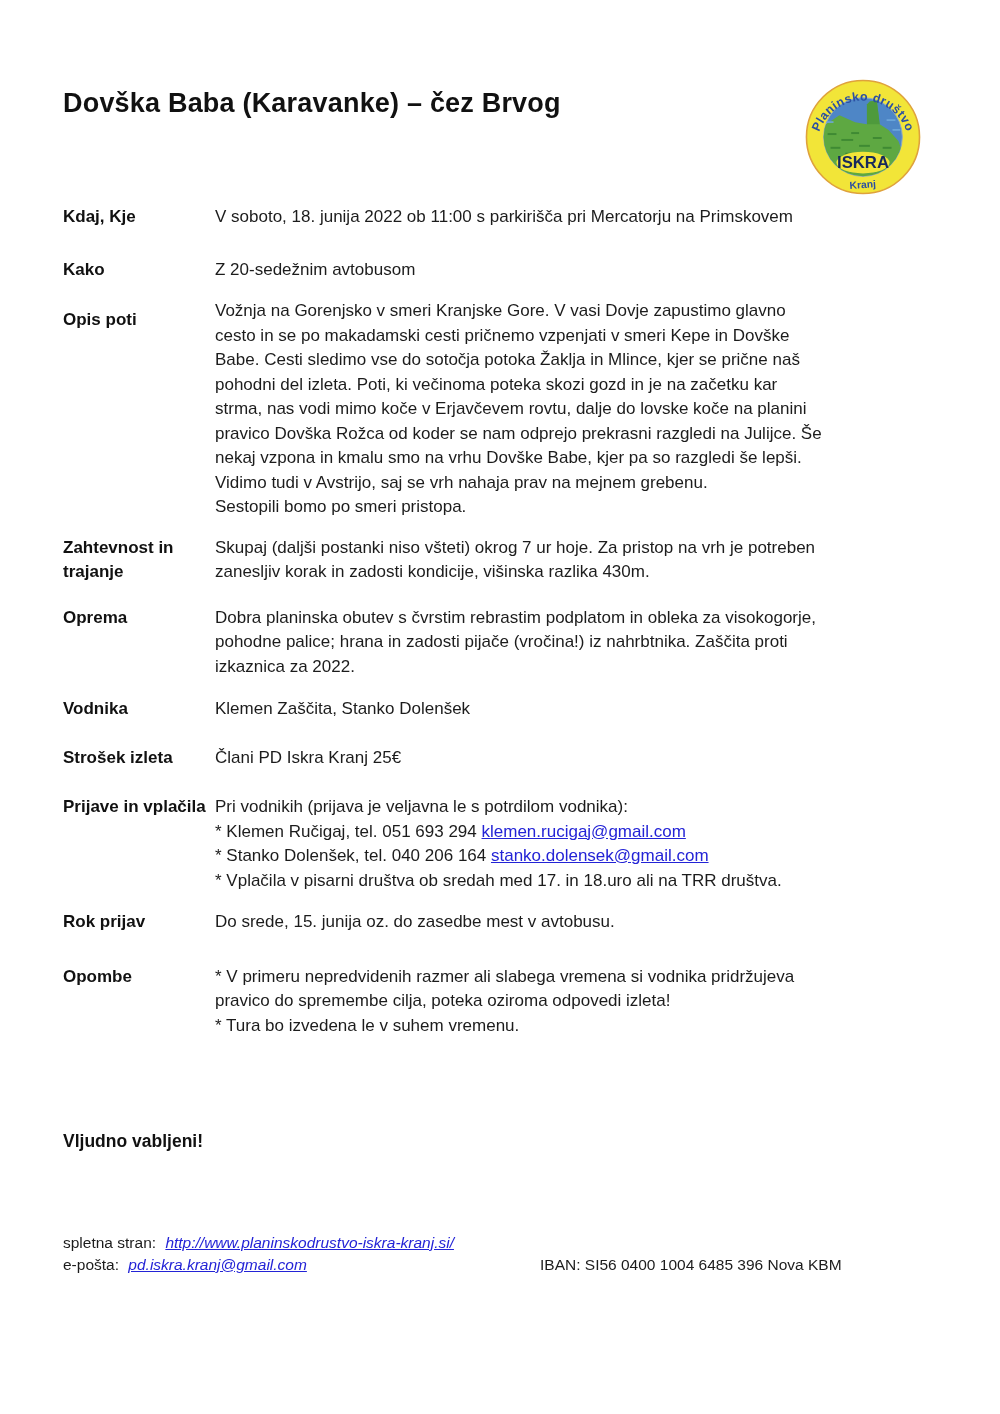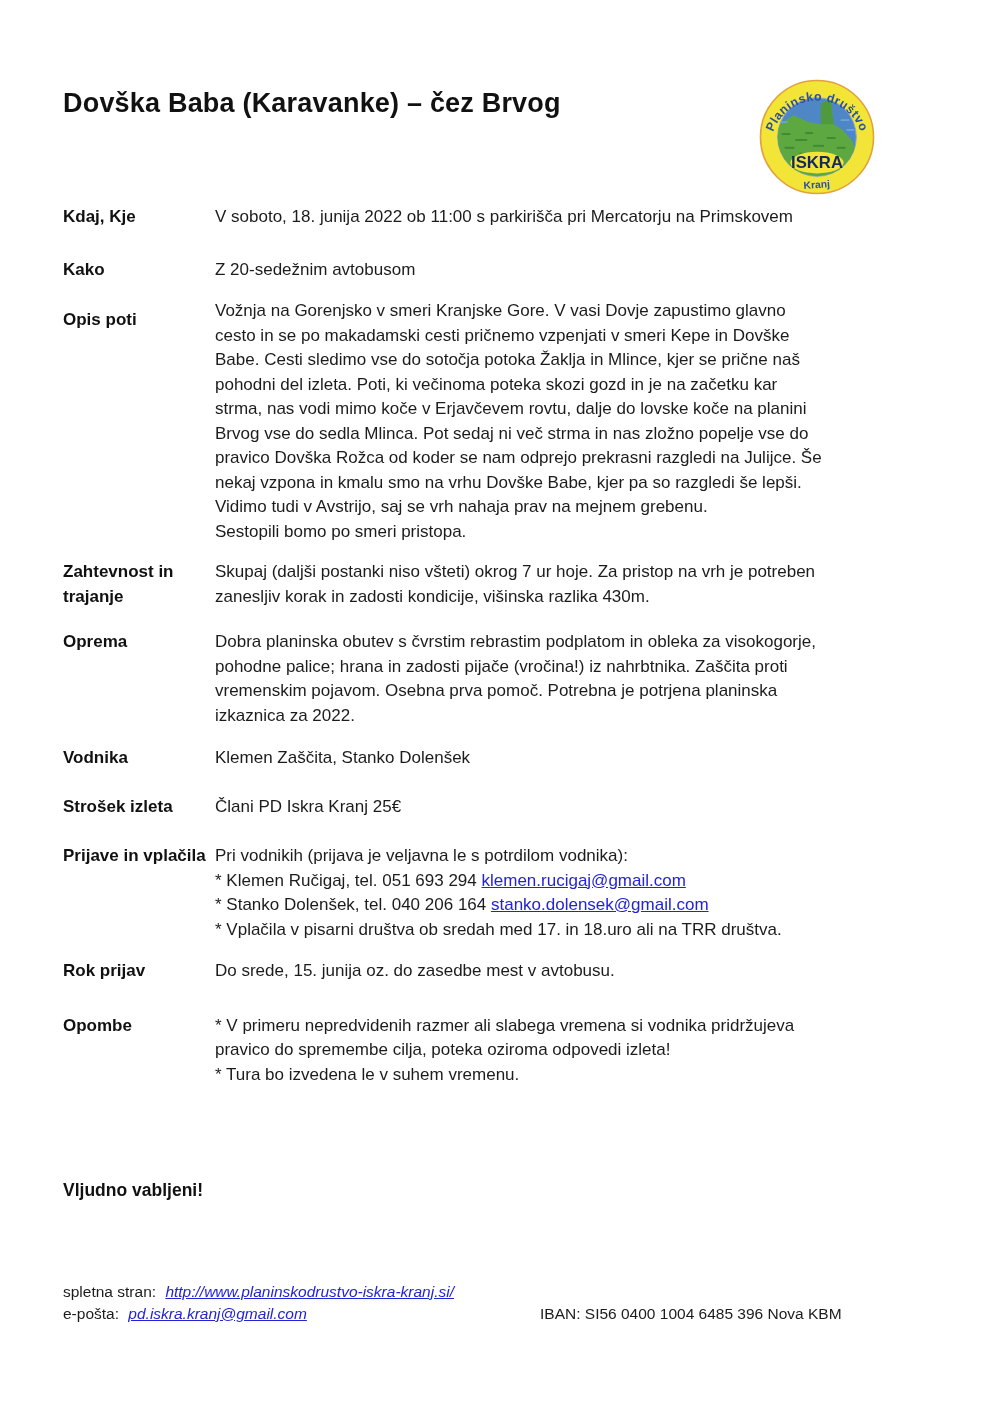--- a/index.html
+++ b/index.html
@@ -9,21 +9,21 @@
     height: 1414px;
     font-family: "Liberation Sans", "DejaVu Sans", sans-serif;
     color: #1c1c1c;
     position: relative;
     overflow: hidden;
   }
   .doc {
     position: relative;
     width: 1000px;
     height: 1414px;
-    padding: 88px 72px 0 63px;
+    padding: 88px 26px 0 63px;
   }
   .doc-header { position: relative; }
   h1.title {
     font-size: 27px;
     font-weight: bold;
     letter-spacing: 0.2px;
     color: #111;
     line-height: 31px;
   }
   .logo-wrap {
@@ -153,42 +153,40 @@
     </div>
 
     <div class="row" style="margin-bottom:16px">
       <div class="label label-pad">Opis poti</div>
       <div class="content">
         <div class="line">Vožnja na Gorenjsko v smeri Kranjske Gore. V vasi Dovje zapustimo glavno</div>
         <div class="line">cesto in se po makadamski cesti pričnemo vzpenjati v smeri Kepe in Dovške</div>
         <div class="line">Babe. Cesti sledimo vse do sotočja potoka Žaklja in Mlince, kjer se prične naš</div>
         <div class="line">pohodni del izleta. Poti, ki večinoma poteka skozi gozd in je na začetku kar</div>
         <div class="line">strma, nas vodi mimo koče v Erjavčevem rovtu, dalje do lovske koče na planini</div>
-        <div class="line">Brvog vse do sedla Mlinca. Pot sedaj ni več strma in nas zložno popelje vse do</div>
         <div class="line">pravico Dovška Rožca od koder se nam odprejo prekrasni razgledi na Julijce. Še</div>
         <div class="line">nekaj vzpona in kmalu smo na vrhu Dovške Babe, kjer pa so razgledi še lepši.</div>
         <div class="line">Vidimo tudi v Avstrijo, saj se vrh nahaja prav na mejnem grebenu.</div>
         <div class="line">Sestopili bomo po smeri pristopa.</div>
       </div>
     </div>
 
     <div class="row" style="margin-bottom:21px">
       <div class="label">Zahtevnost in trajanje</div>
       <div class="content">
         <div class="line">Skupaj (daljši postanki niso všteti) okrog 7 ur hoje. Za pristop na vrh je potreben</div>
         <div class="line">zanesljiv korak in zadosti kondicije, višinska razlika 430m.</div>
       </div>
     </div>
 
     <div class="row" style="margin-bottom:18px">
       <div class="label">Oprema</div>
       <div class="content">
         <div class="line">Dobra planinska obutev s čvrstim rebrastim podplatom in obleka za visokogorje,</div>
         <div class="line">pohodne palice; hrana in zadosti pijače (vročina!) iz nahrbtnika. Zaščita proti</div>
-        <div class="line">vremenskim pojavom. Osebna prva pomoč. Potrebna je potrjena planinska</div>
         <div class="line">izkaznica za 2022.</div>
       </div>
     </div>
 
     <div class="row" style="margin-bottom:24px">
       <div class="label">Vodnika</div>
       <div class="content">
         <div class="line">Klemen Zaščita, Stanko Dolenšek</div>
       </div>
     </div>

